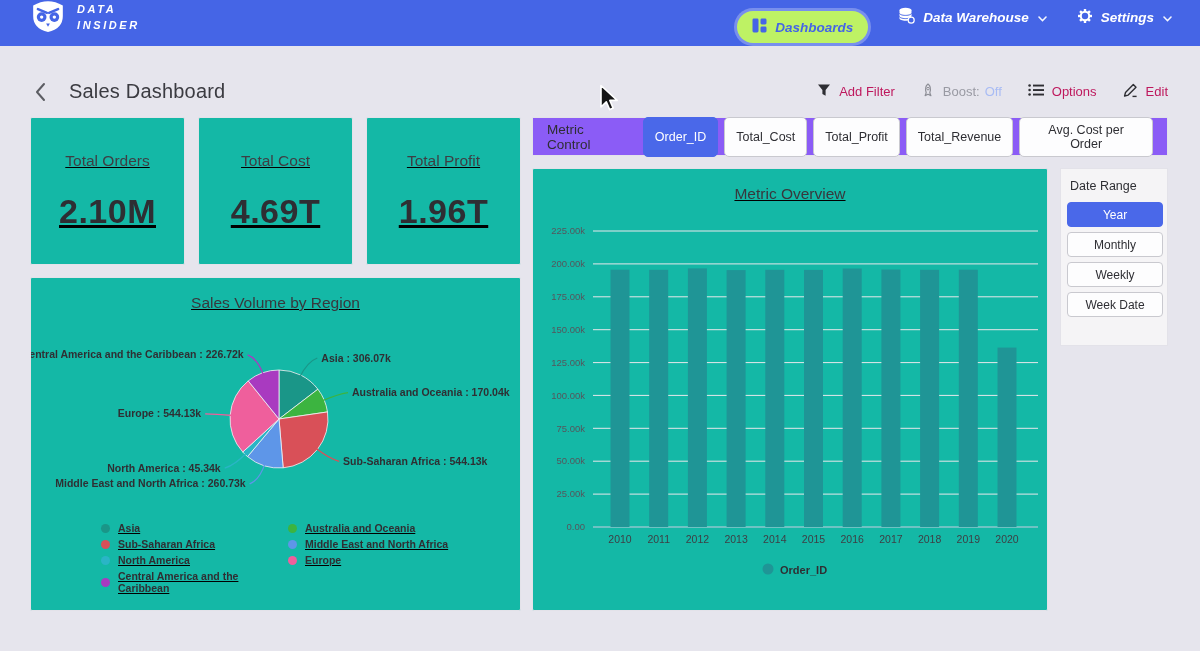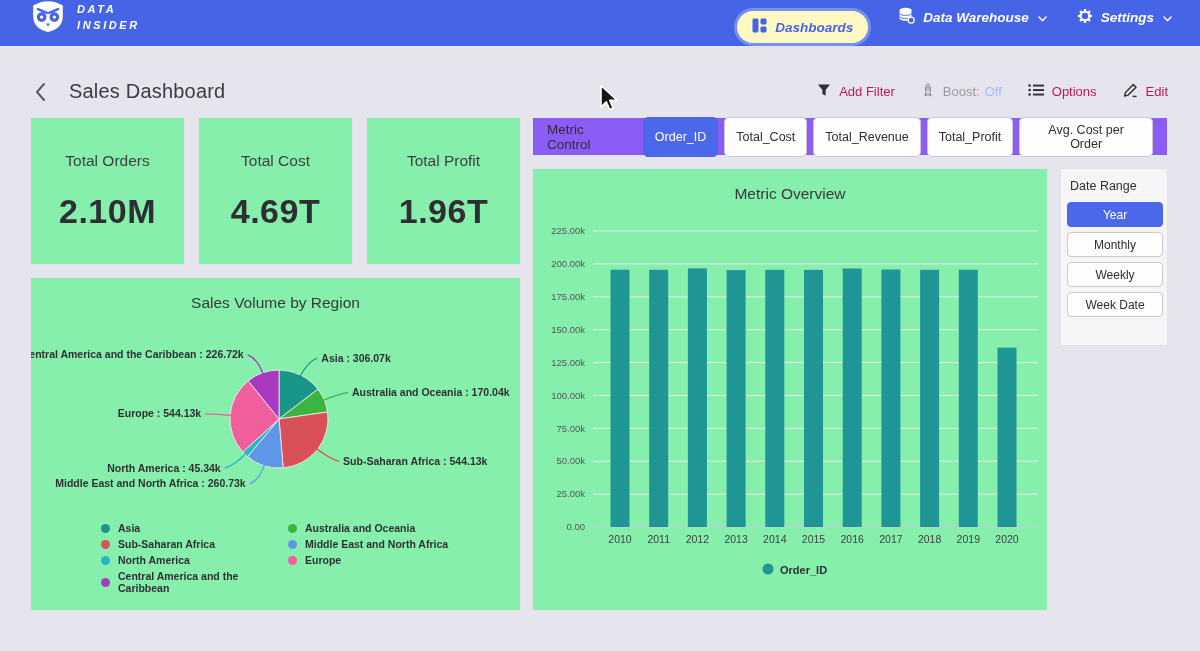--- a/index.html
+++ b/index.html
@@ -6,37 +6,37 @@
   html,body { width:1200px; height:651px; }
   body { font-family:"Liberation Sans", sans-serif; background:#e6e5ed; overflow:hidden; position:relative; }
 
   
   .navbar { height:46px; background:#4565e6; display:flex; align-items:center; justify-content:space-between; padding:0 28px 12px 30px;font-style:italic; }
   .brand { display:flex; align-items:center; gap:11px; cursor:pointer; }
   .brand-text div { color:#fff; font-size:11px; font-weight:bold; letter-spacing:2.6px; line-height:1.5; }
   .nav-right { display:flex; align-items:center; gap:30px; }
   .nav-item { display:flex; align-items:center; gap:8px; color:#fff; font-size:13.5px; font-weight:600; cursor:pointer; }
   .nav-item .chev { opacity:.95; margin-left:1px; }
-  .nav-pill { background:#fef9c3; color:#4565e6; padding:7px 15px; border-radius:17px; box-shadow:0 0 0 3px rgba(255,255,255,.28);margin-top:20px; }
+  .nav-pill { background:#bef264; color:#4565e6; padding:7px 15px; border-radius:17px; box-shadow:0 0 0 3px rgba(255,255,255,.28);margin-top:20px; }
   .nav-pill span { color:#4565e6; }
 
   
   .page-header { display:flex; align-items:center; padding:23px 32px 0 34px; height:68px;text-align:center; }
   .back-btn { cursor:pointer; display:flex; align-items:center; }
   .page-title { font-size:20px; font-weight:500; color:#3b3b41; margin-left:23px; letter-spacing:.2px; }
   .header-actions { margin-left:auto; display:flex; align-items:center; gap:26px; }
   .h-action { display:flex; align-items:center; gap:8px; font-size:13px; font-weight:500; color:#be185d; cursor:pointer; }
   .h-action.boost { color:#999aa3; cursor:default; }
   .boost-off { color:#a9bcf4; margin-left:-3px; }
 
   
   .main { display:flex; gap:11px; padding:3px 32px 0 30px; }
   .left-col { width:491px; flex:none; }
   .right-col { flex:1; }
-  .card { background:#86efac; border:1px solid #e3e2e9; border-radius:2px; }
+  .card { background:#14b8a6; border:1px solid #e3e2e9; border-radius:2px;text-decoration:underline; }
 
   .kpi-row { display:flex; gap:13px; margin-bottom:12px; }
   .kpi-card { flex:1; height:148px; text-align:center; padding-top:34px; }
   .kpi-label { font-size:15.5px; font-weight:500; color:#3e3e44; margin-bottom:22px; }
   .kpi-value { font-size:34px; font-weight:bold; color:#2e2e33; letter-spacing:.5px; }
 
   .pie-card { height:334px; padding-top:16px; overflow:hidden; }
   .card-title { text-align:center; font-size:15.5px; font-weight:500; color:#38383d; }
   .pie-card svg { display:block; margin-top:6px; overflow:visible; }
   .pie-legend { display:grid; grid-template-columns:187px auto; row-gap:4px; margin:4px 0 0 70px; }
@@ -248,22 +248,22 @@
         </div>
     </div>
   </div>
 
   <div class="right-col">
     <div class="metric-bar">
       <span class="metric-label">Metric Control</span>
       <span class="metric-buttons" id="metric-buttons">
           <button class="m-btn selected">Order_ID</button>
           <button class="m-btn">Total_Cost</button>
+          <button class="m-btn">Total_Profit</button>
           <button class="m-btn">Total_Revenue</button>
-          <button class="m-btn">Total_Profit</button>
           <button class="m-btn">Avg. Cost per Order</button>
         </span>
     </div>
     <div class="chart-row">
       <div class="card chart-card">
         <div class="card-title">Metric Overview</div>
         <svg id="bar-svg" width="516" height="400">
             <line x1="60" y1="28.0" x2="505" y2="28.0" stroke="#e7e7eb" stroke-width="1"></line>
             <text x="52" y="31.2" text-anchor="end" font-size="9.5" fill="#55565c">225.00k</text>
             <line x1="60" y1="60.9" x2="505" y2="60.9" stroke="#e7e7eb" stroke-width="1"></line>

